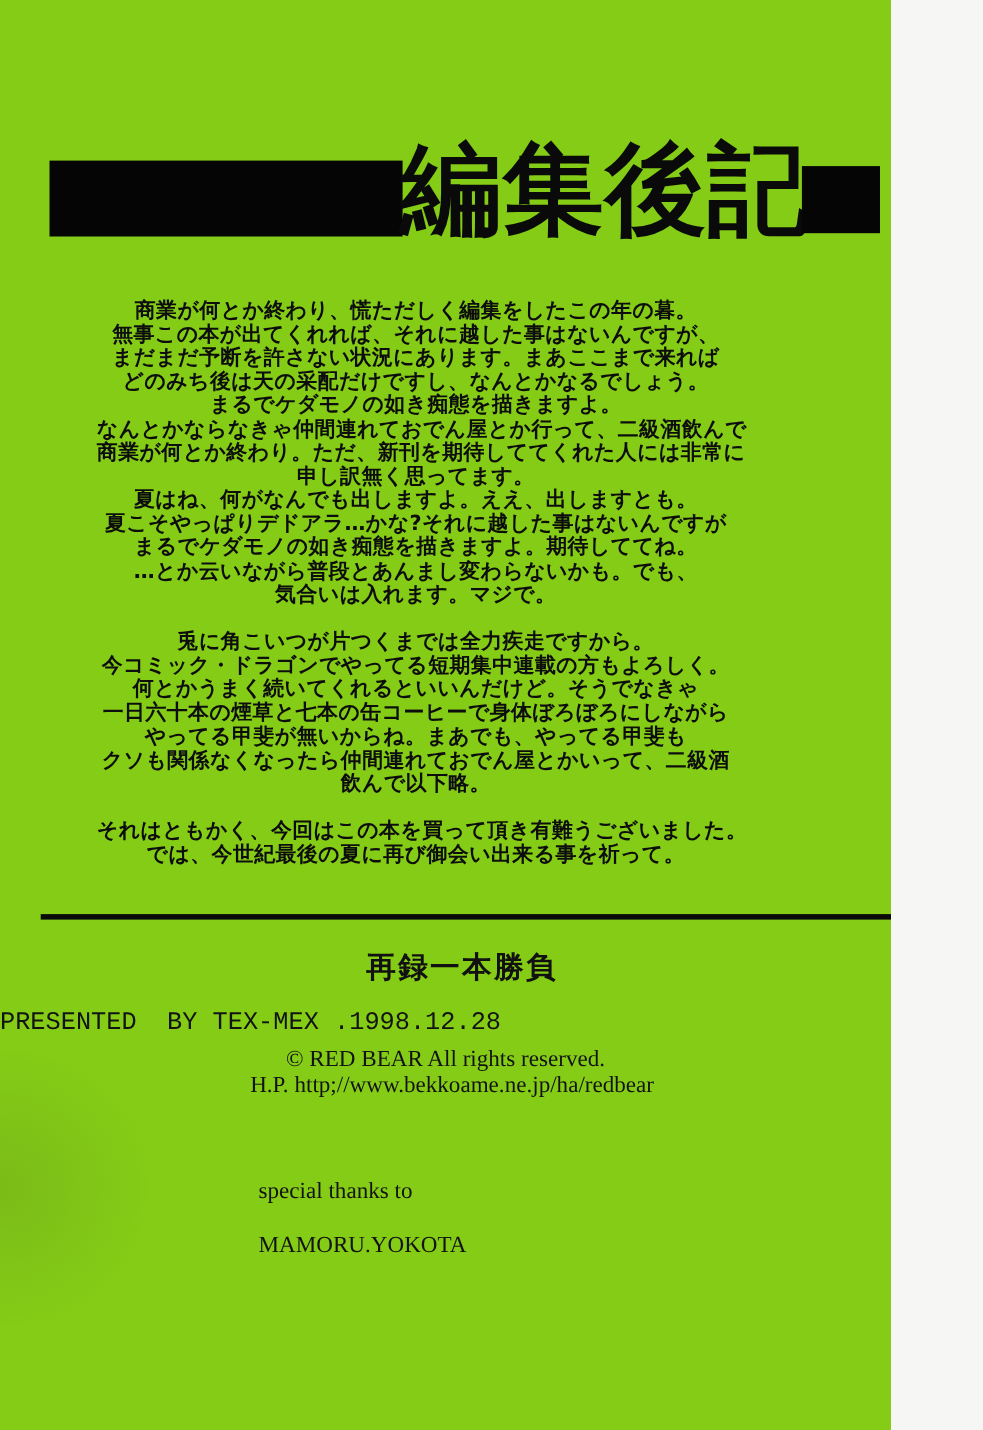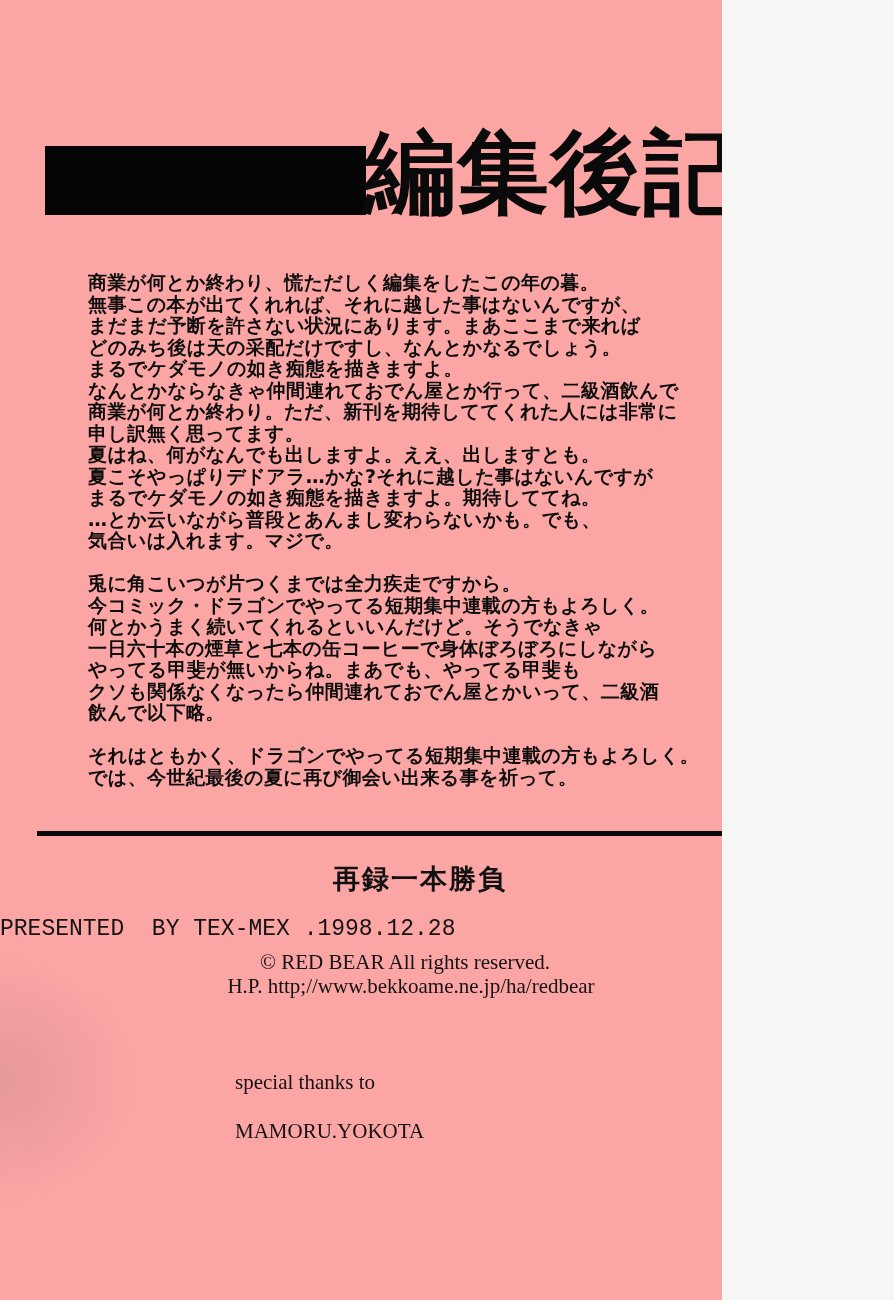--- a/index.html
+++ b/index.html
@@ -7,23 +7,23 @@
     padding: 0;
   }
   body {
     width: 894px;
     height: 1300px;
     background: #f6f6f4;
     font-family: "DejaVu Sans", sans-serif;
   }
   .page {
     position: relative;
-    width: 722px;
+    width: 810px;
     height: 1300px;
-    background: #fca5a5;
+    background: #84cc16;
     overflow: hidden;
     color: #0b0b0b;
   }
   
   .smudge {
     position: absolute;
     left: 0;
     top: 950px;
     width: 140px;
     height: 260px;
@@ -65,20 +65,21 @@
     position: absolute;
     left: 88px;
     top: 272px;
     width: 580px;
     font-family: "DejaVu Sans", sans-serif;
     font-weight: 700;
     font-size: 19px;
     line-height: 21.5px;
     letter-spacing: 0.4px;
     color: #0d0d0d;
+    text-align: center;
   }
   .para {
     margin: 0 0 21.5px 0;
     padding: 0;
   }
   .line {
     display: block;
     white-space: nowrap;
   }
   
@@ -181,21 +182,21 @@
     <div class="para">
       <span class="line">兎に角こいつが片つくまでは全力疾走ですから。</span>
       <span class="line">今コミック・ドラゴンでやってる短期集中連載の方もよろしく。</span>
       <span class="line">何とかうまく続いてくれるといいんだけど。そうでなきゃ</span>
       <span class="line">一日六十本の煙草と七本の缶コーヒーで身体ぼろぼろにしながら</span>
       <span class="line">やってる甲斐が無いからね。まあでも、やってる甲斐も</span>
       <span class="line">クソも関係なくなったら仲間連れておでん屋とかいって、二級酒</span>
       <span class="line">飲んで以下略。</span>
     </div>
     <div class="para">
-      <span class="line">それはともかく、ドラゴンでやってる短期集中連載の方もよろしく。</span>
+      <span class="line">それはともかく、今回はこの本を買って頂き有難うございました。</span>
       <span class="line">では、今世紀最後の夏に再び御会い出来る事を祈って。</span>
     </div>
   </div>
 
   <div class="rule"></div>
 
   <h2 class="book-title">再録一本勝負</h2>
   <div class="presented-line">PRESENTED  BY TEX-MEX .1998.12.28</div>
   <div class="copyright-line">© RED BEAR All rights reserved.</div>
   <div class="homepage-line">H.P. http;//www.bekkoame.ne.jp/ha/redbear</div>

